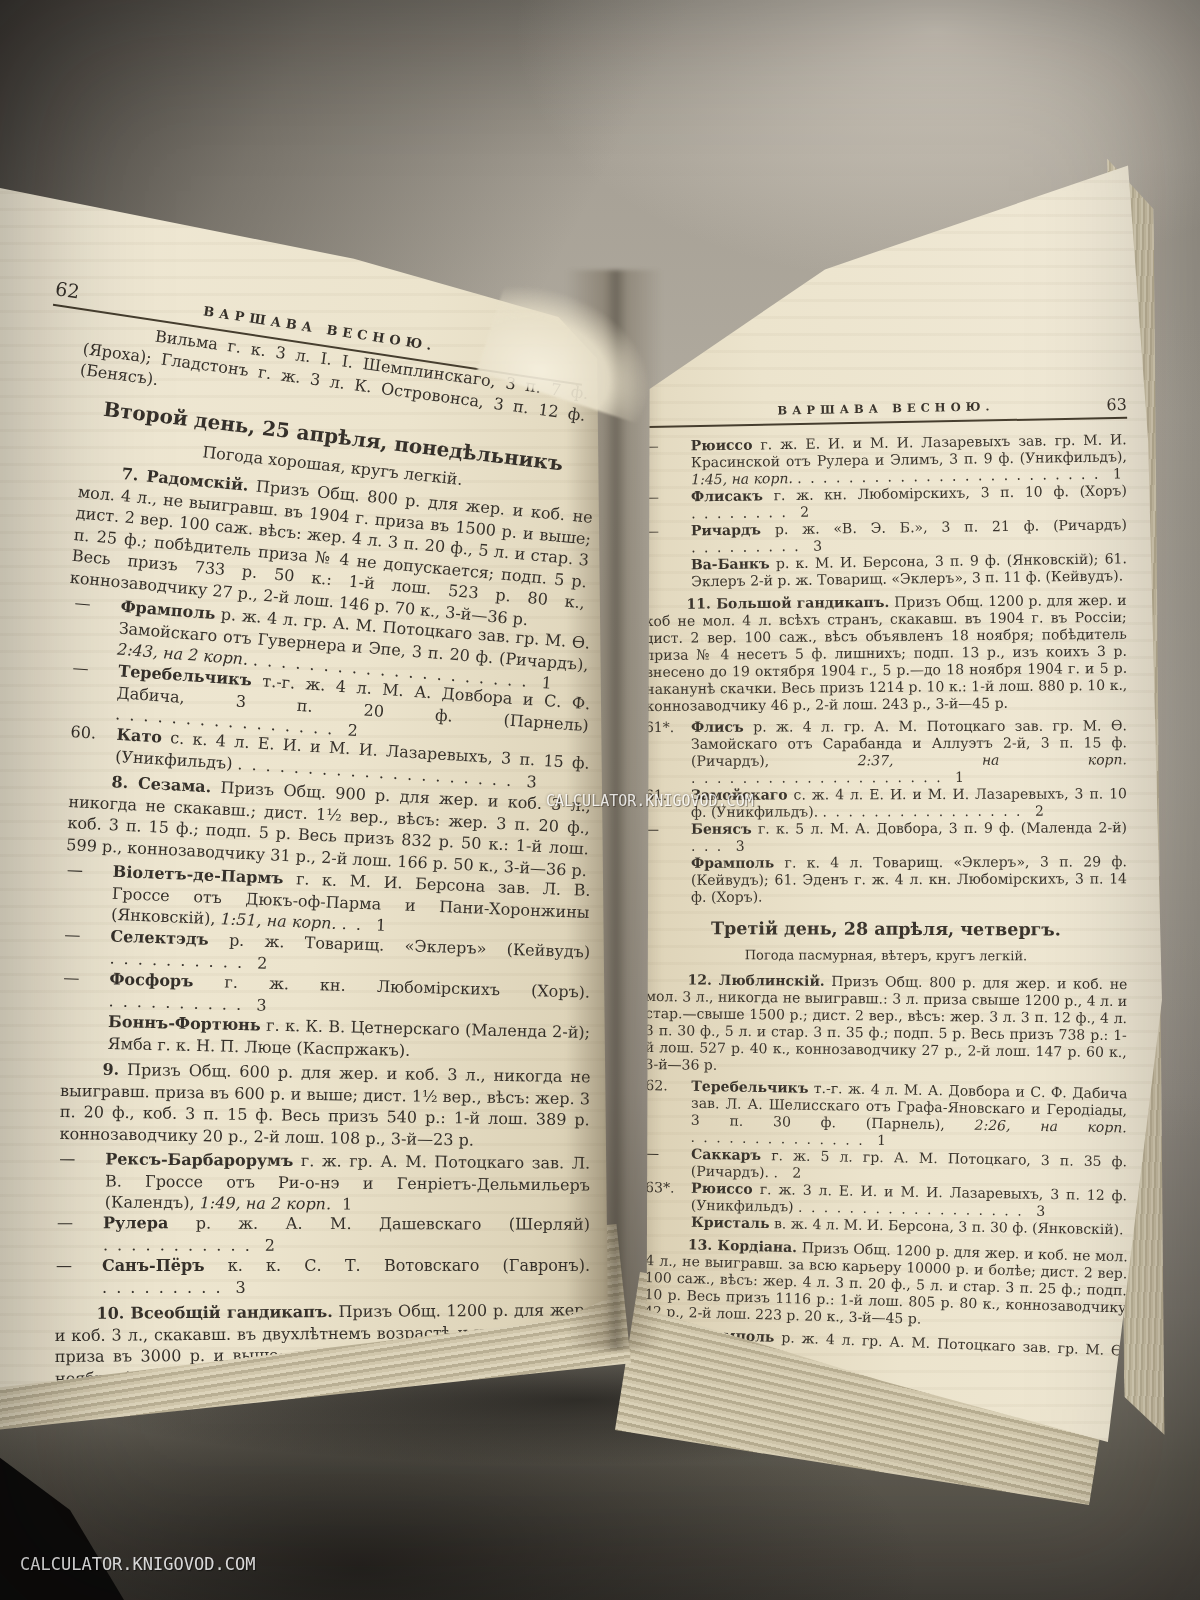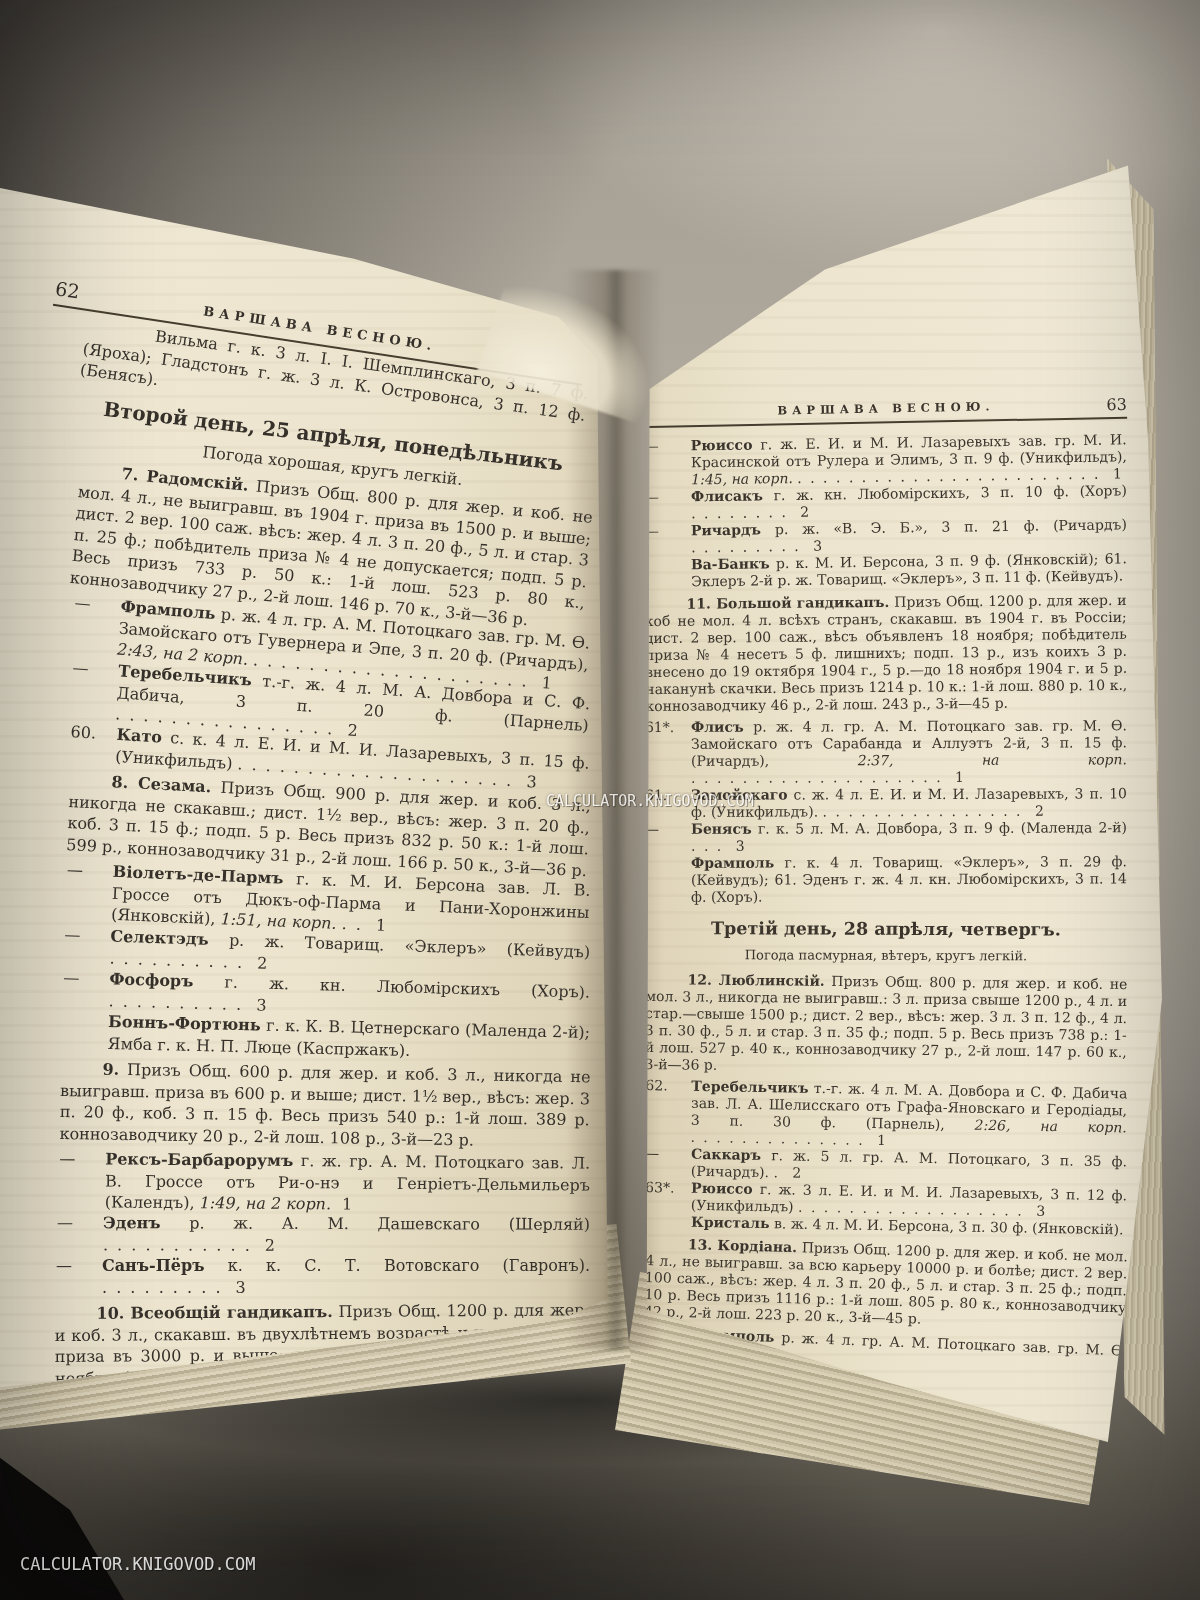--- a/index.html
+++ b/index.html
@@ -127,21 +127,21 @@
           <div class="sec result"><span class="marker">—</span><b class="hname">Фрамполь</b> р. ж. 4 л. гр. А. М. Потоцкаго зав. гр. М. Ѳ. Замойскаго отъ Гувернера и Эпе, 3 п. 20 ф. (Ричардъ), <i class="note">2:43, на 2 корп.</i> <span class="dots">.&nbsp;.&nbsp;.&nbsp;.&nbsp;.&nbsp;.&nbsp;.&nbsp;.&nbsp;.&nbsp;.&nbsp;.&nbsp;.&nbsp;.&nbsp;.&nbsp;.&nbsp;.&nbsp;.&nbsp;.&nbsp;.&nbsp;.&nbsp;</span><span class="place">1</span></div>
           <div class="sec result"><span class="marker">—</span><b class="hname">Теребельчикъ</b> т.-г. ж. 4 л. М. А. Довбора и С. Ф. Дабича, 3 п. 20 ф. (Парнель) <span class="dots">.&nbsp;.&nbsp;.&nbsp;.&nbsp;.&nbsp;.&nbsp;.&nbsp;.&nbsp;.&nbsp;.&nbsp;.&nbsp;.&nbsp;.&nbsp;.&nbsp;.&nbsp;.&nbsp;</span><span class="place">2</span></div>
           <div class="sec result"><span class="marker">60.</span><b class="hname">Като</b> с. к. 4 л. Е. И. и М. И. Лазаревыхъ, 3 п. 15 ф. (Уникфильдъ) <span class="dots">.&nbsp;.&nbsp;.&nbsp;.&nbsp;.&nbsp;.&nbsp;.&nbsp;.&nbsp;.&nbsp;.&nbsp;.&nbsp;.&nbsp;.&nbsp;.&nbsp;.&nbsp;.&nbsp;.&nbsp;.&nbsp;.&nbsp;.&nbsp;</span><span class="place">3</span></div>
           <div class="sec race"><b class="lead">8. Сезама.</b> Призъ Общ. 900 р. для жер. и коб. 3 л., никогда не скакавш.; дист. 1½ вер., вѣсъ: жер. 3 п. 20 ф., коб. 3 п. 15 ф.; подп. 5 р. Весь призъ 832 р. 50 к.: 1-й лош. 599 р., коннозаводчику 31 р., 2-й лош. 166 р. 50 к., 3-й—36 р.</div>
           <div class="sec result"><span class="marker">—</span><b class="hname">Віолетъ-де-Пармъ</b> г. к. М. И. Берсона зав. Л. В. Гроссе отъ Дюкъ-оф-Парма и Пани-Хоронжины (Янковскій), <i class="note">1:51, на корп.</i> <span class="dots">.&nbsp;.&nbsp;</span><span class="place">1</span></div>
           <div class="sec result"><span class="marker">—</span><b class="hname">Селектэдъ</b> р. ж. Товарищ. «Эклеръ» (Кейвудъ) <span class="dots">.&nbsp;.&nbsp;.&nbsp;.&nbsp;.&nbsp;.&nbsp;.&nbsp;.&nbsp;.&nbsp;.&nbsp;</span><span class="place">2</span></div>
           <div class="sec result"><span class="marker">—</span><b class="hname">Фосфоръ</b> г. ж. кн. Любомірскихъ (Хоръ). <span class="dots">.&nbsp;.&nbsp;.&nbsp;.&nbsp;.&nbsp;.&nbsp;.&nbsp;.&nbsp;.&nbsp;.&nbsp;</span><span class="place">3</span></div>
           <div class="sec also"><b class="hname">Боннъ-Фортюнь</b> г. к. К. В. Цетнерскаго (Маленда 2-й); Ямба г. к. Н. П. Люце (Каспржакъ). </div>
           <div class="sec race"><b class="lead">9.</b> Призъ Общ. 600 р. для жер. и коб. 3 л., никогда не выигравш. приза въ 600 р. и выше; дист. 1½ вер., вѣсъ: жер. 3 п. 20 ф., коб. 3 п. 15 ф. Весь призъ 540 р.: 1-й лош. 389 р. коннозаводчику 20 р., 2-й лош. 108 р., 3-й—23 р.</div>
           <div class="sec result"><span class="marker">—</span><b class="hname">Рексъ-Барбарорумъ</b> г. ж. гр. А. М. Потоцкаго зав. Л. В. Гроссе отъ Ри-о-нэ и Генріетъ-Дельмильеръ (Календъ), <i class="note">1:49, на 2 корп.</i> <span class="place">1</span></div>
-          <div class="sec result"><span class="marker">—</span><b class="hname">Эденъ</b> р. ж. А. М. Дашевскаго (Шерляй) <span class="dots">.&nbsp;.&nbsp;.&nbsp;.&nbsp;.&nbsp;.&nbsp;.&nbsp;.&nbsp;.&nbsp;.&nbsp;.&nbsp;</span><span class="place">2</span></div>
+          <div class="sec result"><span class="marker">—</span><b class="hname">Рулера</b> р. ж. А. М. Дашевскаго (Шерляй) <span class="dots">.&nbsp;.&nbsp;.&nbsp;.&nbsp;.&nbsp;.&nbsp;.&nbsp;.&nbsp;.&nbsp;.&nbsp;.&nbsp;</span><span class="place">2</span></div>
           <div class="sec result"><span class="marker">—</span><b class="hname">Санъ-Пёръ</b> к. к. С. Т. Вотовскаго (Гавронъ). <span class="dots">.&nbsp;.&nbsp;.&nbsp;.&nbsp;.&nbsp;.&nbsp;.&nbsp;.&nbsp;.&nbsp;</span><span class="place">3</span></div>
           <div class="sec race"><b class="lead">10. Всеобщій гандикапъ.</b> Призъ Общ. 1200 р. для жер. и коб. 3 л., скакавш. въ двухлѣтнемъ возрастѣ и не выигравш. приза въ 3000 р. и выше; дист. 1½ вер.; вѣсъ объявленъ 18 ноября 1904 г.; побѣдитель приза № 1 несетъ 5 ф. лишнихъ; записка 13 р., изъ коихъ 3 р. внесено до 19 октября 1904 г., 5 р. — до 31 декабря 1904 г. и 5 р. наканунѣ скачки. Весь призъ 1285 р. 20 к.: 1-й лош. 934 р. 20 к., коннозаводчику 49 р., 2-й лош. 257 р., 3-й—45 р.</div>
         </div>
     </div>
   </div>
 
   <div class="page page-right">
     <div class="page-inner">
       <div class="phead">
         <span></span>

